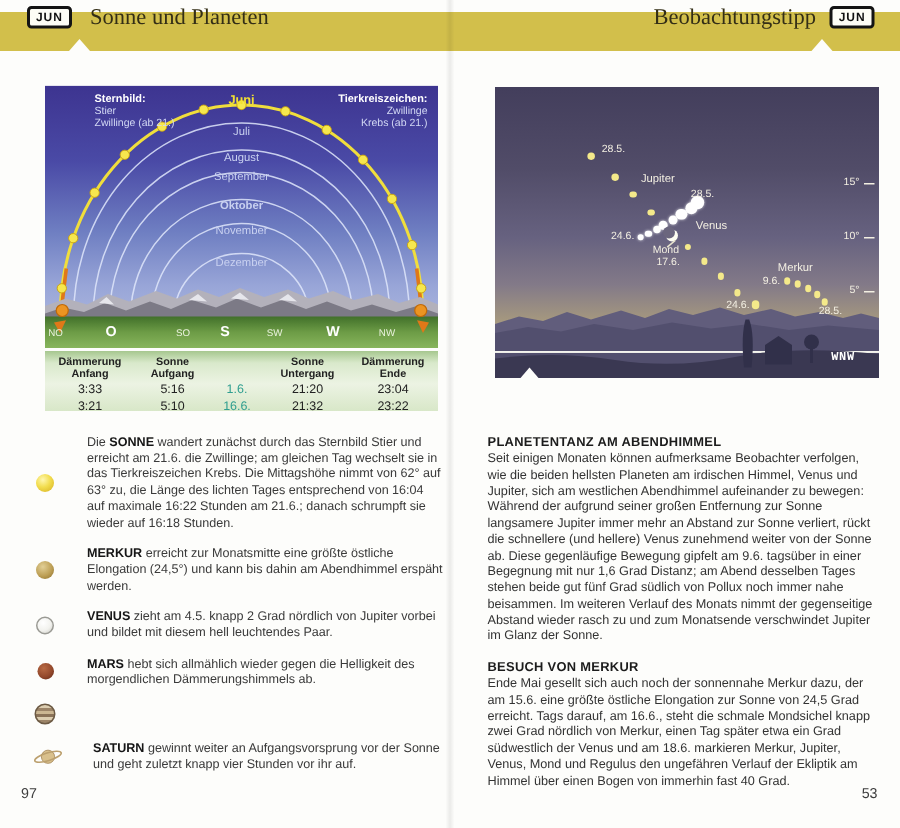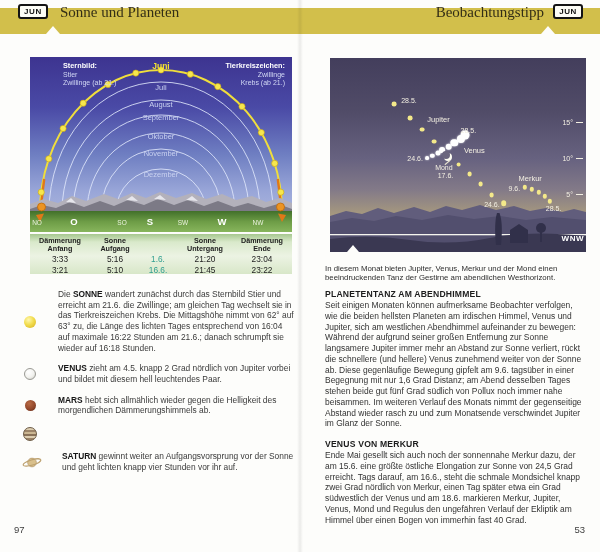--- a/index.html
+++ b/index.html
@@ -60,21 +60,21 @@
   .evening-chart svg{position:absolute;left:0;bottom:0;}
   .dots-layer{position:absolute;left:0;top:0;width:100%;height:100%;}
   .chart-dot{position:absolute;border-radius:50%;transform:translate(-50%,-50%);}
   .chart-label{position:absolute;color:#f3efe2;font-size:7px;white-space:nowrap;}
   .a-start{transform:translate(0,-50%);}
   .a-mid{transform:translate(-50%,-50%);}
   .a-end{transform:translate(-100%,-50%);}
   .lbl-planet{font-size:7.5px;}
   .alt-label{position:absolute;right:13px;transform:translateY(-50%);font-size:7px;color:#f3efe2;}
   .tick-dash{position:absolute;right:3px;width:7px;height:1px;background:#f3efe2;}
-  .wnw{position:absolute;right:2px;bottom:9px;font-size:8px;font-weight:bold;color:#ffffff;letter-spacing:.5px;}
+  .wnw{position:absolute;right:16px;bottom:9px;font-size:8px;font-weight:bold;color:#ffffff;letter-spacing:.5px;font-family:Liberation Mono, monospace;}
   .moon{position:absolute;width:8px;height:8px;transform:translate(-50%,-50%);}
   .moon .disc{position:absolute;inset:0;border-radius:50%;background:#fdfdf2;}
   .moon .cover{position:absolute;left:-2px;top:-1.5px;width:8px;height:8px;border-radius:50%;background:#6b667e;}
   .moon-pointer{position:absolute;width:7px;height:1px;background:#e8e4cf;transform:rotate(-40deg);}
   .caption-notch{position:absolute;left:347px;top:245px;width:0;height:0;border-left:6px solid transparent;
     border-right:6px solid transparent;border-bottom:7px solid #fdfdfb;}
   .caption{position:absolute;left:325px;top:256px;width:261px;font-size:7.8px;line-height:9.6px;color:#2c2c2c;}
   
   .sections{position:absolute;left:325px;top:289px;width:261px;}
   .section-heading{margin:0 0 1px 0;font-size:8.6px;font-weight:bold;color:#1c1c1c;letter-spacing:.2px;}
@@ -157,21 +157,21 @@
     <div class="corner-label corner-right">
       <b>Tierkreiszeichen:</b>
       <span>Zwillinge</span><br>
       <span>Krebs (ab 21.)</span>
     </div>
     <div id="month-layer">
         <div class="month-label month-june" style="left: 131px; top: 4px;">Juni</div>
         <div class="month-label" style="left: 131px; top: 26px;">Juli</div>
         <div class="month-label" style="left: 131px; top: 43px;">August</div>
         <div class="month-label" style="left: 131px; top: 56px;">September</div>
-        <div class="month-label" style="left: 131px; top: 75px;">Oktober</div>
+        <div class="month-label" style="left: 131px; top: 75px; font-weight: bold;">Oktober</div>
         <div class="month-label" style="left: 131px; top: 92px;">November</div>
         <div class="month-label" style="left: 131px; top: 113px;">Dezember</div>
       </div>
     <div id="compass-layer">
         <span class="compass-label" style="left: 7px;">NO</span>
         <span class="compass-label compass-big" style="left: 44px;">O</span>
         <span class="compass-label" style="left: 92px;">SO</span>
         <span class="compass-label compass-big" style="left: 120px;">S</span>
         <span class="compass-label" style="left: 153px;">SW</span>
         <span class="compass-label compass-big" style="left: 192px;">W</span>
@@ -201,30 +201,36 @@
         <div>Ende</div>
       </div>
       <div class="td">3:33</div>
       <div class="td">5:16</div>
       <div class="td date-col">1.6.</div>
       <div class="td">21:20</div>
       <div class="td">23:04</div>
       <div class="td">3:21</div>
       <div class="td">5:10</div>
       <div class="td date-col">16.6.</div>
-      <div class="td">21:45</div>
+      <div class="td">21:32</div>
       <div class="td">23:22</div>
     </div>
 
   <div class="notes" id="notes-list">
       <div class="note-item">
         <span class="note-icon icon-sonne">
           <span class="orb"></span>
         </span>
         <p class="note-text"><span>Die </span><b>SONNE</b><span> wandert zunächst durch das Sternbild Stier und erreicht am 21.6. die Zwillinge; am gleichen Tag wechselt sie in das Tierkreiszeichen Krebs. Die Mittagshöhe nimmt von 62° auf 63° zu, die Länge des lichten Tages entsprechend von 16:04 auf maximale 16:22 Stunden am 21.6.; danach schrumpft sie wieder auf 16:18 Stunden.</span></p>
+      </div>
+      <div class="note-item">
+        <span class="note-icon icon-merkur">
+          <span class="orb"></span>
+        </span>
+        <p class="note-text"><span></span><b>MERKUR</b><span> erreicht zur Monatsmitte eine größte östliche Elongation (24,5°) und kann bis dahin am Abendhimmel erspäht werden.</span></p>
       </div>
       <div class="note-item">
         <span class="note-icon icon-venus">
           <span class="orb"></span>
         </span>
         <p class="note-text"><span></span><b>VENUS</b><span> zieht am 4.5. knapp 2 Grad nördlich von Jupiter vorbei und bildet mit diesem hell leuchtendes Paar.</span></p>
       </div>
       <div class="note-item">
         <span class="note-icon icon-mars">
           <span class="orb"></span>
@@ -236,21 +242,21 @@
           <span class="orb"></span>
         </span>
       </div>
       <div class="note-item">
         <span class="note-icon icon-saturn">
           <svg width="20" height="15" viewBox="0 0 20 15">
             <circle cx="10" cy="7.5" r="4.4" fill="#d9c08c" stroke="#9c7c4c" stroke-width=".5"></circle>
             <ellipse cx="10" cy="7.5" rx="9.2" ry="2.6" fill="none" stroke="#bca06e" stroke-width="1.1" transform="rotate(-17 10 7.5)"></ellipse>
           </svg>
         </span>
-        <p class="note-text"><span></span><b>SATURN</b><span> gewinnt weiter an Aufgangsvorsprung vor der Sonne und geht lichten knapp vier Stunden vor ihr auf.</span></p>
+        <p class="note-text"><span></span><b>SATURN</b><span> gewinnt weiter an Aufgangsvorsprung vor der Sonne und geht zuletzt knapp vier Stunden vor ihr auf.</span></p>
       </div>
     </div>
 
   <span class="page-number pn-left">97</span>
 
   <div class="evening-chart">
     <svg width="256" height="194" viewBox="0 0 256 194" preserveAspectRatio="none">
       <path fill="#615d7c" d="M0,158 L16,153 32,156 48,150 64,155 84,149 100,154 116,148 132,152 150,147 166,152 184,148 200,153 216,150 232,154 244,151 256,154 V194 H0 Z"></path>
       <path fill="#524f6e" d="M0,164 L22,160 44,163 66,158 92,162 118,157 144,161 170,158 196,162 222,159 256,162 V194 H0 Z"></path>
       <rect x="0" y="176" width="256" height="1.3" fill="#f5f5ef"></rect>
@@ -304,25 +310,24 @@
         <span class="alt-label" style="top: 32.8%;">15°</span>
         <span class="tick-dash" style="top: 32.8%;"></span>
         <span class="alt-label" style="top: 51.8%;">10°</span>
         <span class="tick-dash" style="top: 51.8%;"></span>
         <span class="alt-label" style="top: 70.3%;">5°</span>
         <span class="tick-dash" style="top: 70.3%;"></span>
       </div>
     <span class="wnw">WNW</span>
   </div>
   <div class="caption-notch"></div>
-  <p class="caption">In diesem Monat bieten Jupiter, Venus, Merkur und der Mond einen beeindruckenden Tanz der Gestirne am abendlichen Westhorizont.</p>
 
   <div class="sections">
     <h4 class="section-heading">PLANETENTANZ AM ABENDHIMMEL</h4>
     <p class="section-body">Seit einigen Monaten können aufmerksame Beobachter verfolgen, wie die beiden hellsten Planeten am irdischen Himmel, Venus und Jupiter, sich am westlichen Abendhimmel aufeinander zu bewegen: Während der aufgrund seiner großen Entfernung zur Sonne langsamere Jupiter immer mehr an Abstand zur Sonne verliert, rückt die schnellere (und hellere) Venus zunehmend weiter von der Sonne ab. Diese gegenläufige Bewegung gipfelt am 9.6. tagsüber in einer Begegnung mit nur 1,6 Grad Distanz; am Abend desselben Tages stehen beide gut fünf Grad südlich von Pollux noch immer nahe beisammen. Im weiteren Verlauf des Monats nimmt der gegenseitige Abstand wieder rasch zu und zum Monatsende verschwindet Jupiter im Glanz der Sonne.</p>
-    <h4 class="section-heading">VENUS VON MERKUR</h4>
+    <h4 class="section-heading">BESUCH VON MERKUR</h4>
     <p class="section-body">Ende Mai gesellt sich auch noch der sonnennahe Merkur dazu, der am 15.6. eine größte östliche Elongation zur Sonne von 24,5 Grad erreicht. Tags darauf, am 16.6., steht die schmale Mondsichel knapp zwei Grad nördlich von Merkur, einen Tag später etwa ein Grad südwestlich der Venus und am 18.6. markieren Merkur, Jupiter, Venus, Mond und Regulus den ungefähren Verlauf der Ekliptik am Himmel über einen Bogen von immerhin fast 40 Grad.</p>
   </div>
 
   <span class="page-number pn-right">53</span>
 
   <div class="gutter"></div>
 </div>
 
 </body></html>

